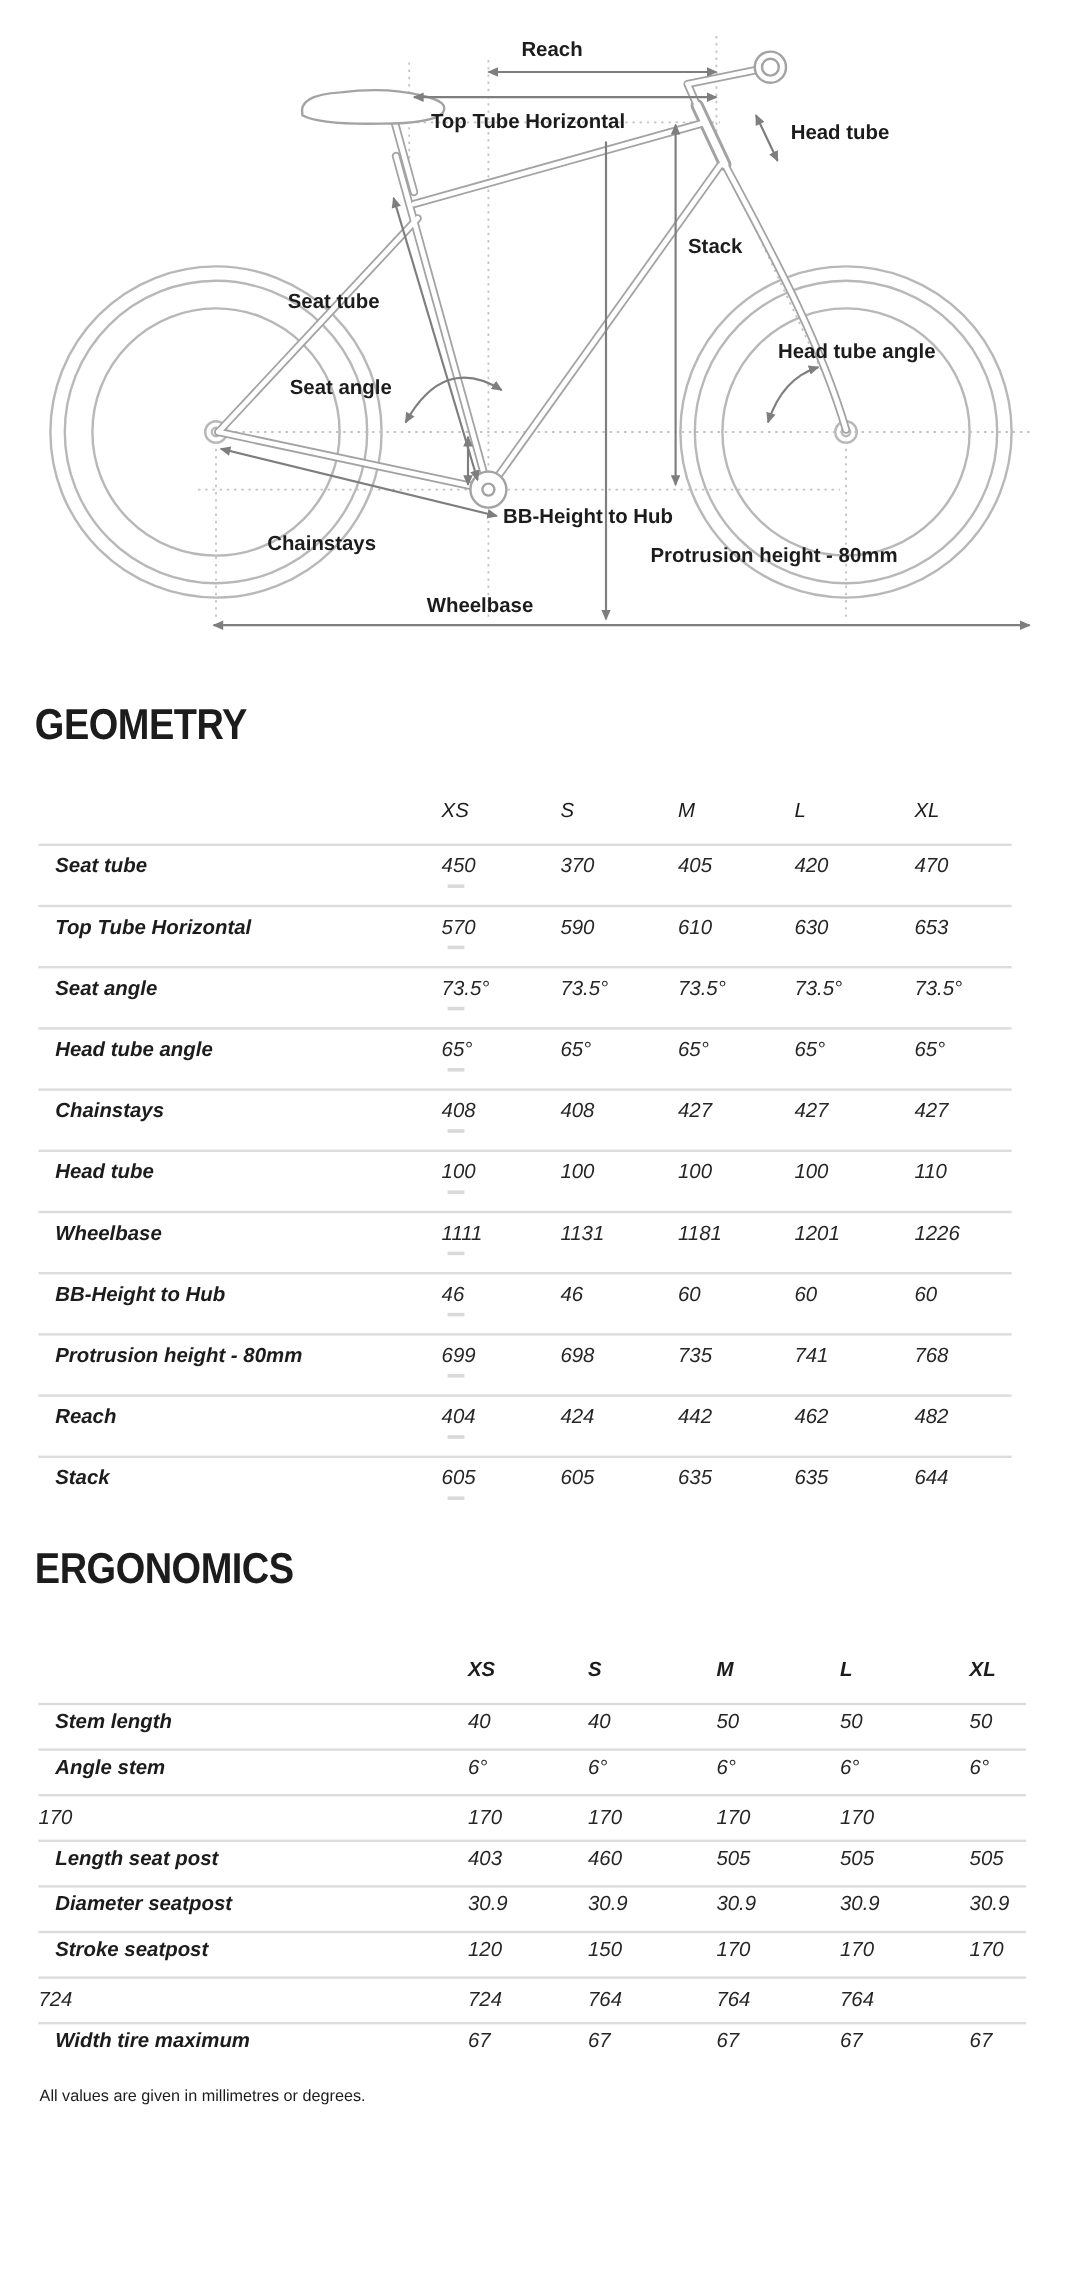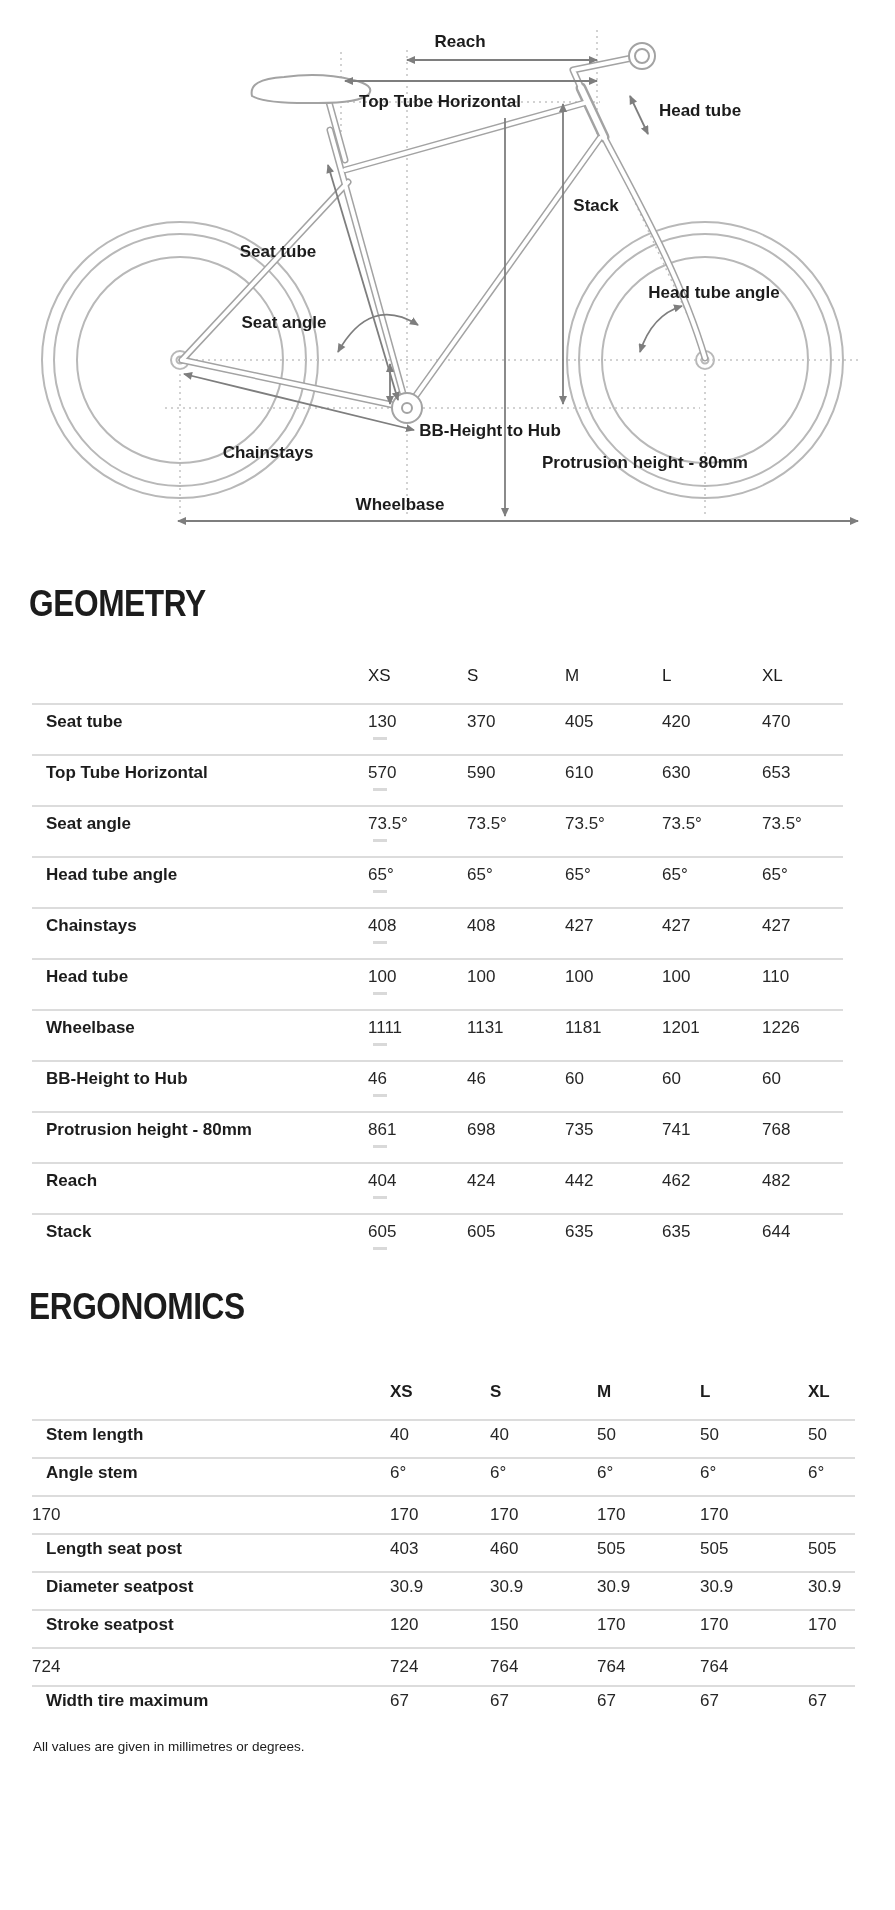--- a/index.html
+++ b/index.html
@@ -21,21 +21,21 @@
   .meas{stroke:#7e7e7e;stroke-width:1.8;fill:none;}
   
   .section-title{
     margin:0;padding-left:33px;height:42px;line-height:42px;
     font-size:36px;font-weight:700;letter-spacing:-0.5px;
     transform:scaleX(0.88);transform-origin:left center;white-space:nowrap;
   }
   #geometry-title{margin-top:38px;}
   #ergonomics-title{margin-top:22px;}
   
-  .spec-table{margin-left:32px;}
+  .spec-table{margin-left:32px;font-style:italic;}
   .spec-table.geo{width:811px;margin-top:23px;}
   .spec-table.ergo{width:823px;margin-top:37px;}
   .thead,.trow{display:grid;align-items:center;}
   .geo .thead,.geo .trow{grid-template-columns:336px 99px 98px 97px 100px 1fr;}
   .ergo .thead,.ergo .trow{grid-template-columns:358px 100px 107px 103px 108px 1fr;}
   .geo .thead{height:55px;}
   .ergo .thead{height:54px;}
   .geo .trow{height:51px;}
   .ergo .trow{height:38px;}
   .trow{border-top:2px solid #dcdcdc;box-sizing:border-box;position:relative;}
@@ -154,21 +154,21 @@
     <div class="cell"></div>
   <div class="cell col-h">XS</div>
       <div class="cell col-h">S</div>
       <div class="cell col-h">M</div>
       <div class="cell col-h">L</div>
       <div class="cell col-h">XL</div>
     </div>
   <div class="tbody">
       <div class="trow">
         <div class="cell rowlabel">Seat tube</div>
-        <div class="cell val">130</div>
+        <div class="cell val">450</div>
         <div class="cell val">370</div>
         <div class="cell val">405</div>
         <div class="cell val">420</div>
         <div class="cell val">470</div>
         <div class="cell endcell">
           <div class="dash"></div>
         </div>
       </div>
       <div class="trow">
         <div class="cell rowlabel">Top Tube Horizontal</div>
@@ -242,21 +242,21 @@
         <div class="cell val">46</div>
         <div class="cell val">60</div>
         <div class="cell val">60</div>
         <div class="cell val">60</div>
         <div class="cell endcell">
           <div class="dash"></div>
         </div>
       </div>
       <div class="trow">
         <div class="cell rowlabel">Protrusion height - 80mm</div>
-        <div class="cell val">861</div>
+        <div class="cell val">699</div>
         <div class="cell val">698</div>
         <div class="cell val">735</div>
         <div class="cell val">741</div>
         <div class="cell val">768</div>
         <div class="cell endcell">
           <div class="dash"></div>
         </div>
       </div>
       <div class="trow">
         <div class="cell rowlabel">Reach</div>

